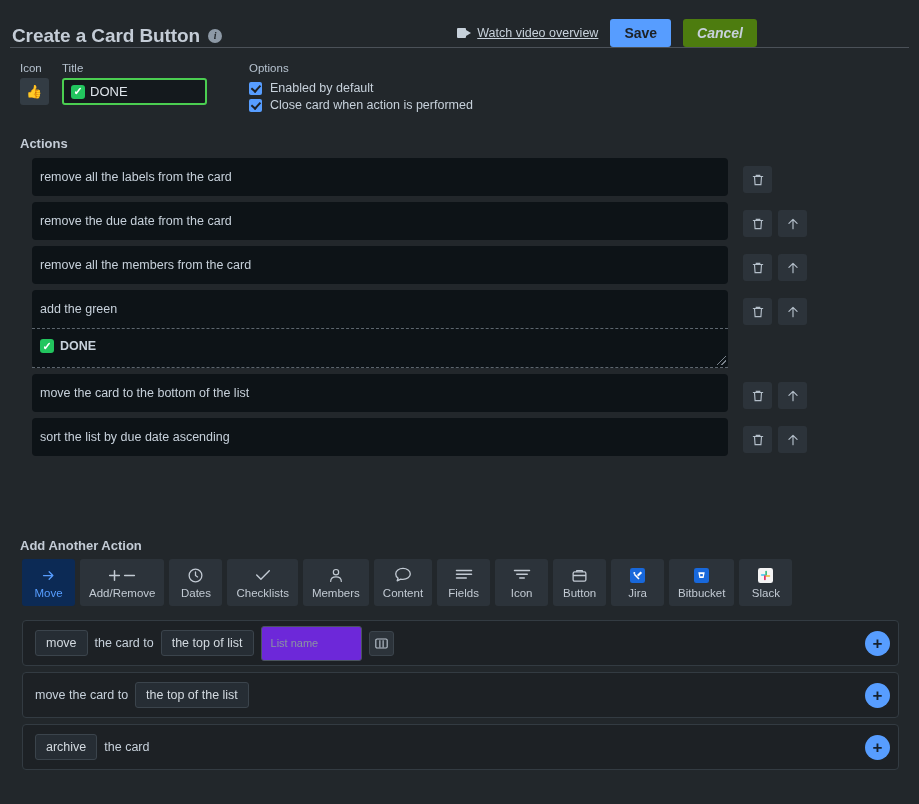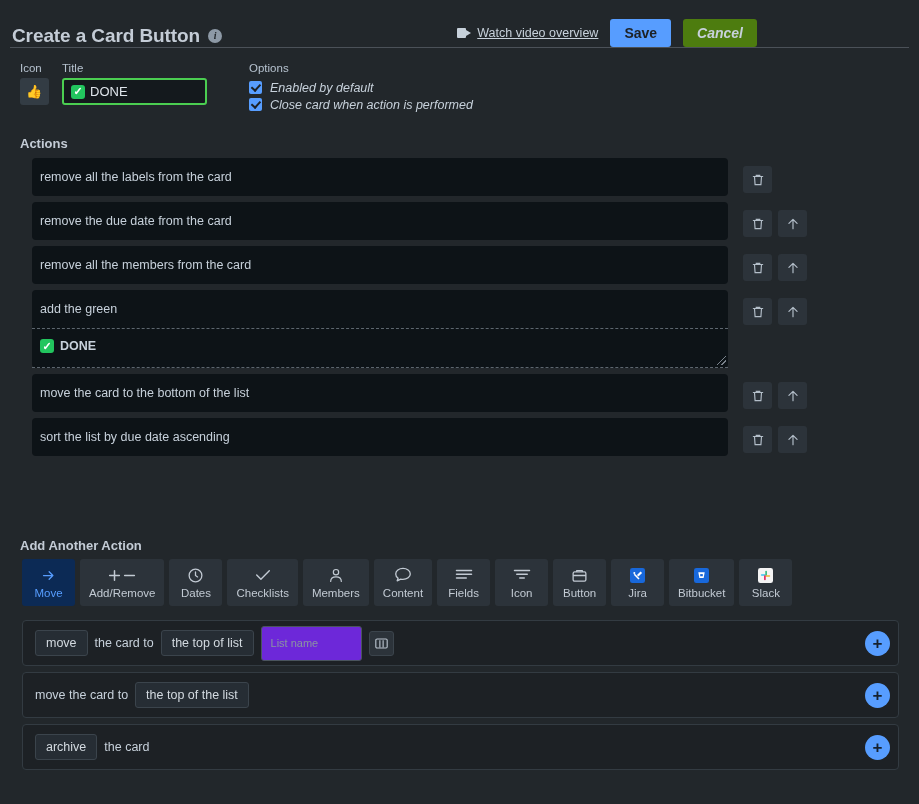--- a/index.html
+++ b/index.html
@@ -74,21 +74,21 @@
   }
   .title-input {
     width: 145px; height: 27px; background: #14191d;
     border: 2px solid #4bce51; border-radius: 3px;
     color: #dfe5eb; font-size: 13px; padding: 0 7px;
     font-family: "Liberation Sans", sans-serif;
     display: flex; align-items: center; gap: 5px;
   }
   .meta-icon-col { margin-right: 13px; }
   .meta-options { margin-left: 42px; }
-  .opt-row { display: flex; align-items: flex-start; gap: 8px; margin-top: 3px; font-style: italic; }
+  .opt-row { display: flex; align-items: flex-end; gap: 8px; margin-top: 3px; }
   .cbx {
     width: 13px; height: 13px; border-radius: 2px;
     background: #579dff; position: relative; cursor: pointer; flex: none;
   }
   .cbx::after {
     content: ""; position: absolute; left: 4px; top: 1px;
     width: 3.5px; height: 7px; border: solid #1d2125;
     border-width: 0 2px 2px 0; transform: rotate(42deg);
   }
   .opt-text { font-size: 12.5px; color: #c7d1db; }

